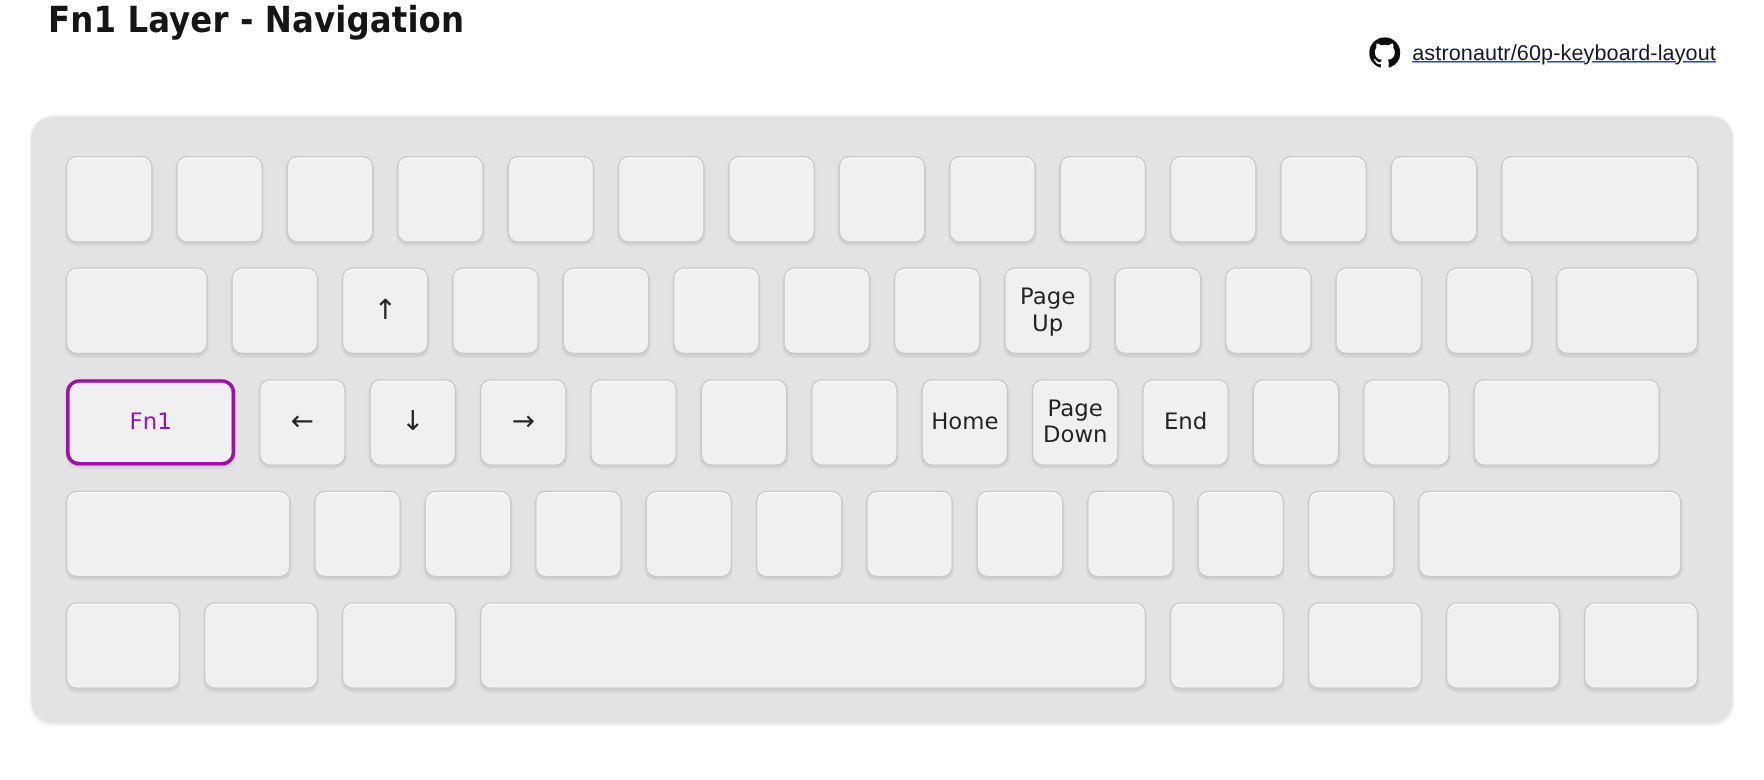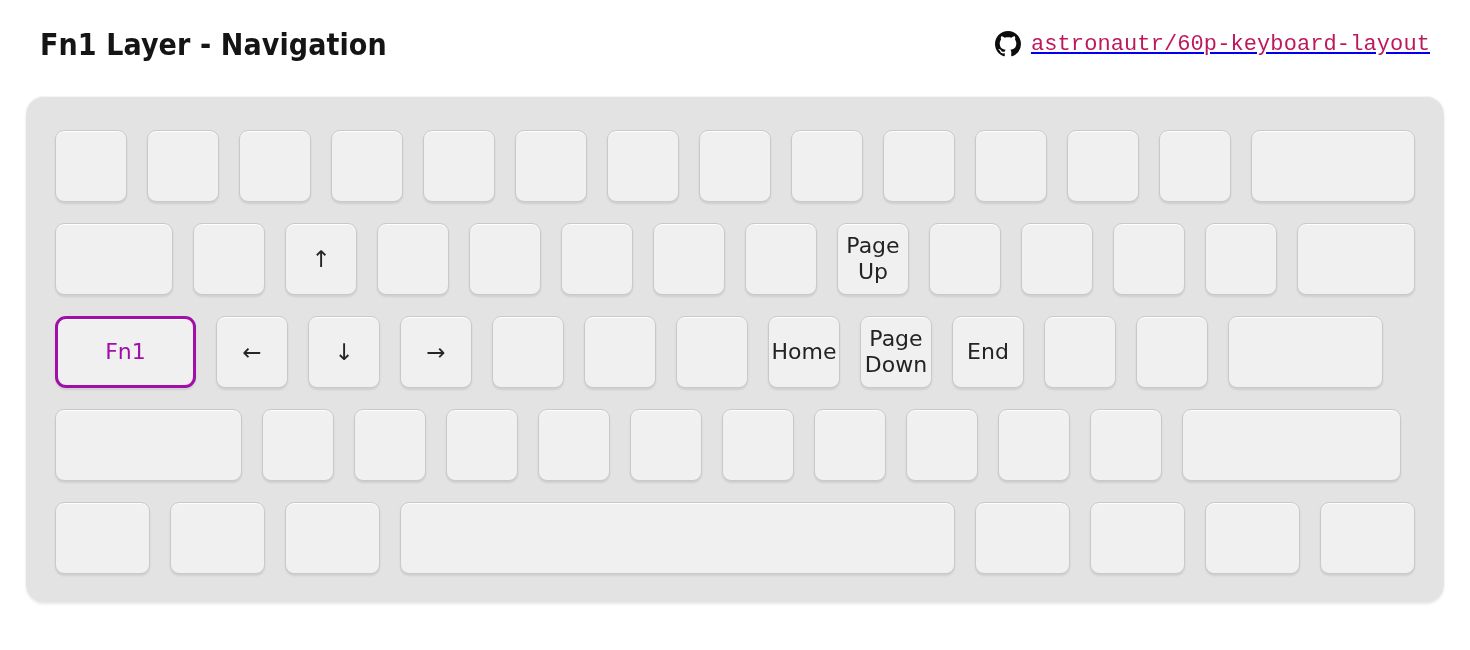--- a/index.html
+++ b/index.html
@@ -23,21 +23,20 @@
   }
 
   
   .header {
     position: absolute;
     left: 0;
     top: 0;
     width: 1470px;
     height: 88px;
     display: flex;
-    align-items: center;
     justify-content: space-between;
     box-sizing: border-box;
     padding: 0 40px 0 40px;
   }
 
   .page-title {
     font-size: 30px;
     font-weight: 600;
     color: #151515;
     letter-spacing: 0.1px;
@@ -51,23 +50,23 @@
     gap: 10px;
     white-space: nowrap;
   }
   .repo-link .gh-icon {
     display: block;
     width: 26px;
     height: 26px;
     flex: 0 0 26px;
   }
   .repo-name {
-    font-size: 22px;
-    color: #be185d;
-    font-family: Liberation Mono, monospace;
+    font-size: 18px;
+    color: #0f172a;
+    font-family: Liberation Sans, sans-serif;
     letter-spacing: 0.1px;
   }
 
   
   .keyboard-case {
     position: absolute;
     left: 26px;
     top: 96px;
     width: 1418px;
     height: 506px;
@@ -115,21 +114,21 @@
   }
   .key:last-child { margin-right: 0; }
 
   .key-label {
     position: absolute;
     left: 0;
     right: 0;
     top: 50%;
     transform: translateY(-50%);
     line-height: 1.18;
-    font-size: 22px;
+    font-size: 19px;
     color: #232323;
     white-space: pre-line;
     pointer-events: none;
   }
 
   .key-label.arrow {
     font-size: 23px;
     line-height: 1;
     color: #262626;
     font-family: "DejaVu Sans", sans-serif;

